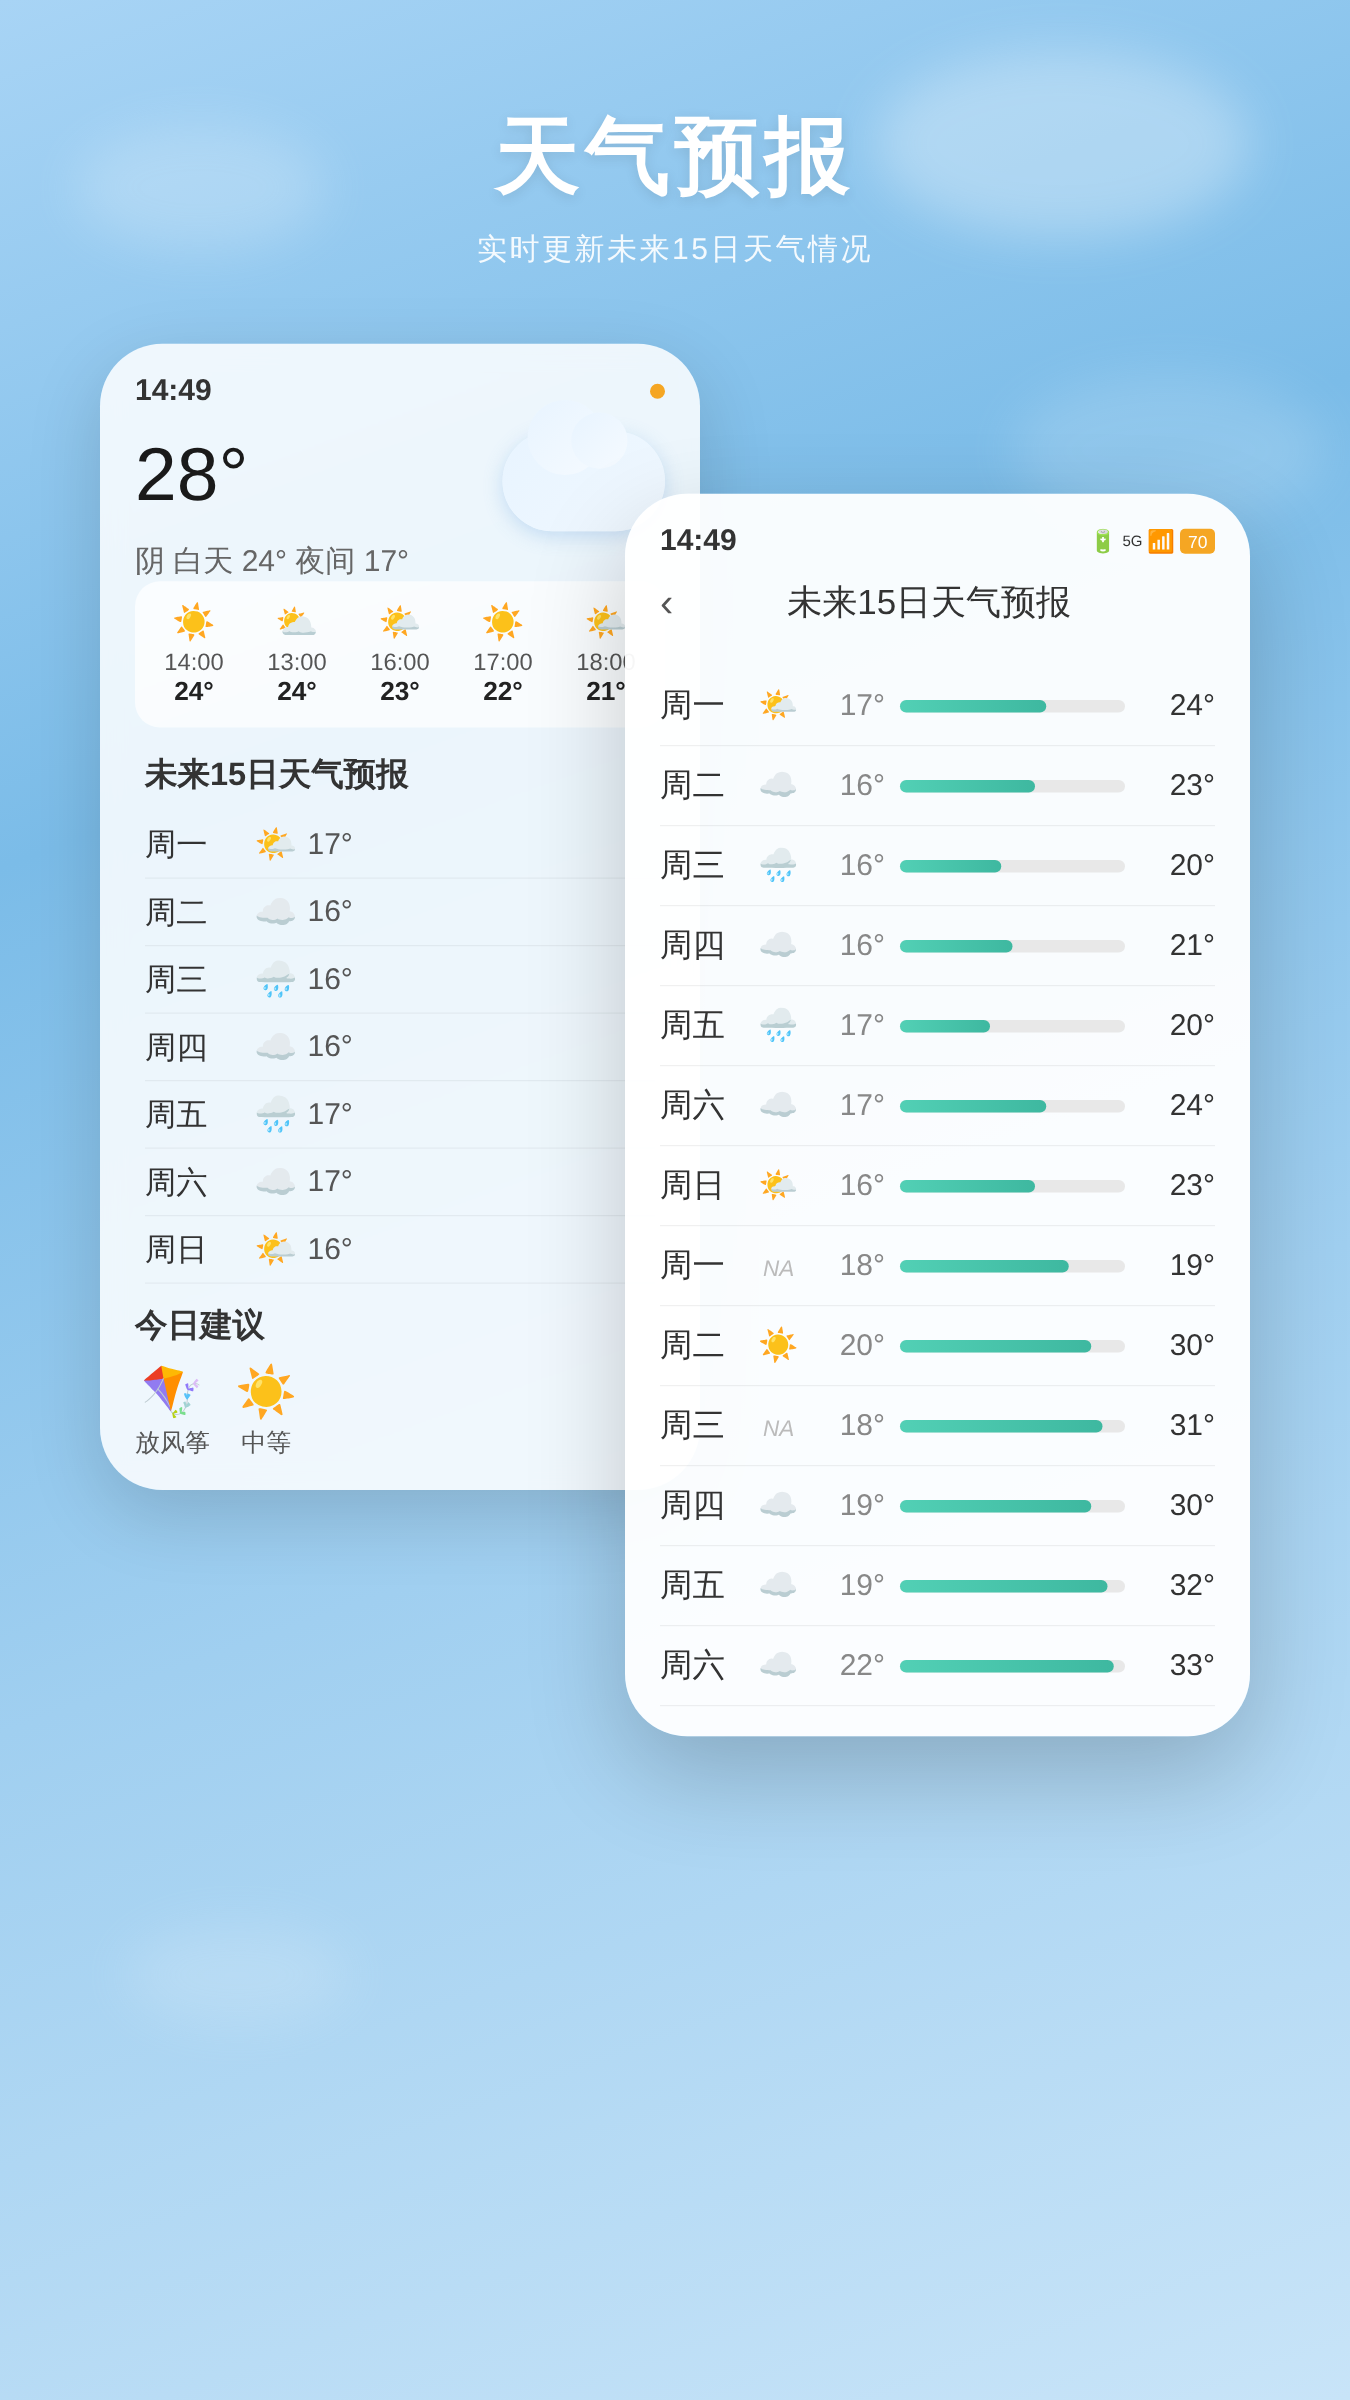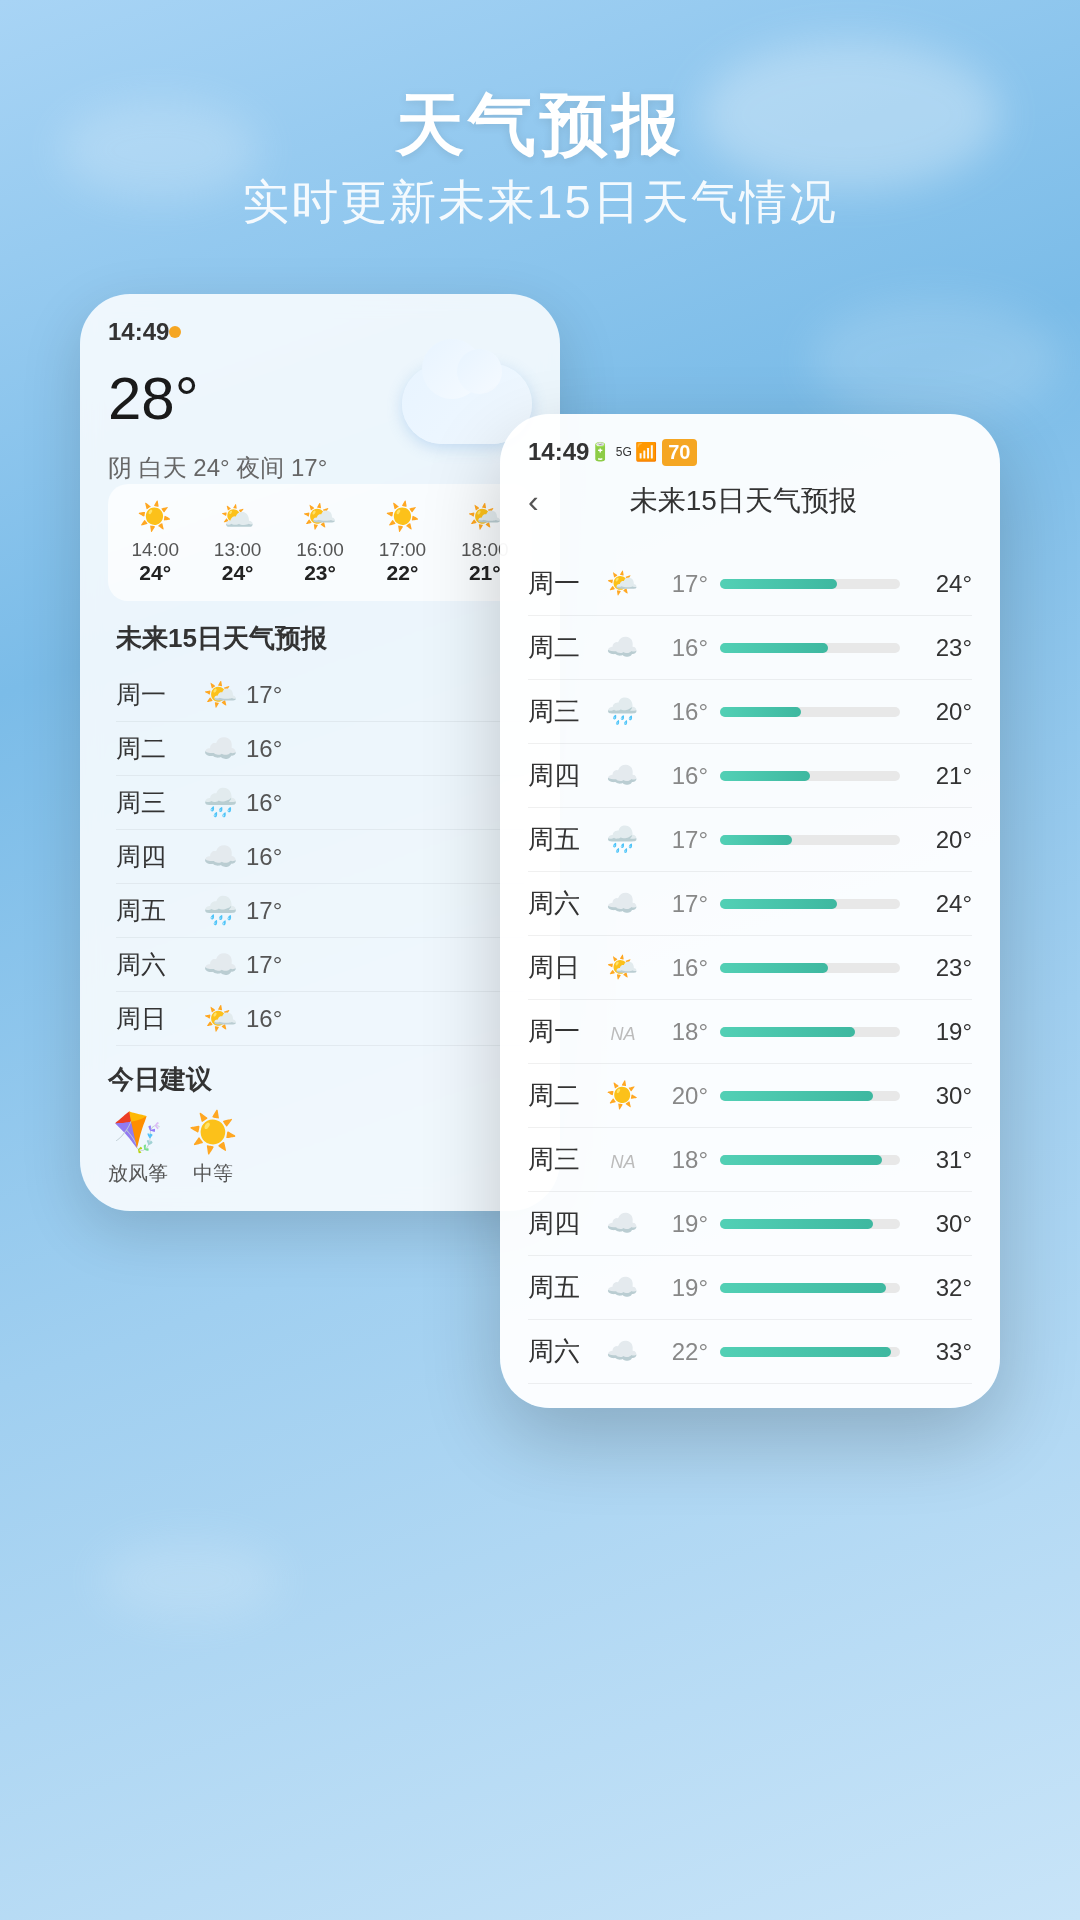--- a/index.html
+++ b/index.html
@@ -35,23 +35,23 @@
       padding-bottom: 40px;
     }
     .header-title {
       font-size: 68px;
       font-weight: 700;
       color: #ffffff;
       text-shadow: 0 2px 10px rgba(0,0,0,0.1);
       letter-spacing: 4px;
     }
     .header-subtitle {
-      font-size: 47px;
+      font-size: 24px;
       color: rgba(255,255,255,0.9);
-      margin-top: 0;
+      margin-top: 12px;
       letter-spacing: 2px;
     }
 
     
     .phones-container {
       position: relative;
       z-index: 2;
       display: flex;
       justify-content: center;
       align-items: flex-start;
@@ -68,21 +68,21 @@
       padding: 24px 28px;
       box-shadow: 0 20px 60px rgba(0,0,0,0.15);
       backdrop-filter: blur(10px);
       position: relative;
       z-index: 1;
       margin-right: -60px;
     }
 
     .phone-status-bar {
       display: flex;
-      justify-content: flex-start;
+      justify-content: space-between;
       align-items: center;
       font-size: 22px;
       color: #333;
       margin-bottom: 8px;
     }
     .status-time { font-weight: 600; font-size: 24px; }
 
     .weather-main {
       display: flex;
       justify-content: space-between;
@@ -281,24 +281,24 @@
 
     
     .phone-right .phone-status-bar {
       margin-bottom: 16px;
     }
     .battery-indicator {
       display: inline-flex;
       align-items: center;
       background: #f5a623;
       color: white;
-      font-size: 20px;
+      font-size: 14px;
       padding: 2px 6px;
       border-radius: 4px;
-      font-weight: 700;
+      font-weight: 400;
     }
   </style>
 </head>
 <body>
 
 <div class="sky-bg">
   <div class="cloud-bg" style="width:300px;height:150px;top:40px;right:80px;opacity:0.6;"></div>
   <div class="cloud-bg" style="width:200px;height:100px;top:100px;left:60px;opacity:0.4;"></div>
   <div class="cloud-bg" style="width:250px;height:120px;top:300px;right:20px;opacity:0.3;"></div>
   <div class="cloud-bg" style="width:180px;height:80px;bottom:300px;left:100px;opacity:0.3;"></div>

